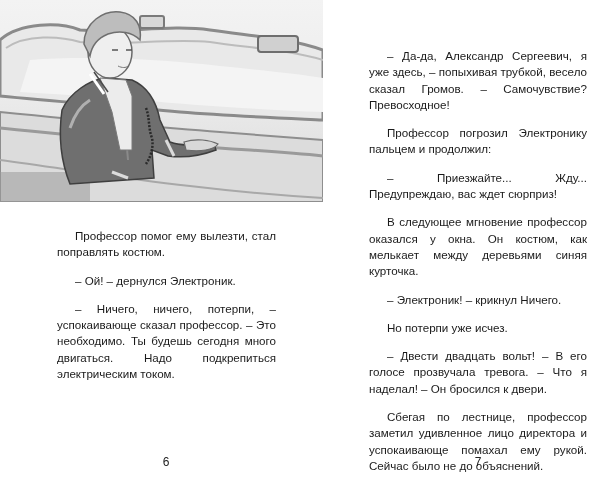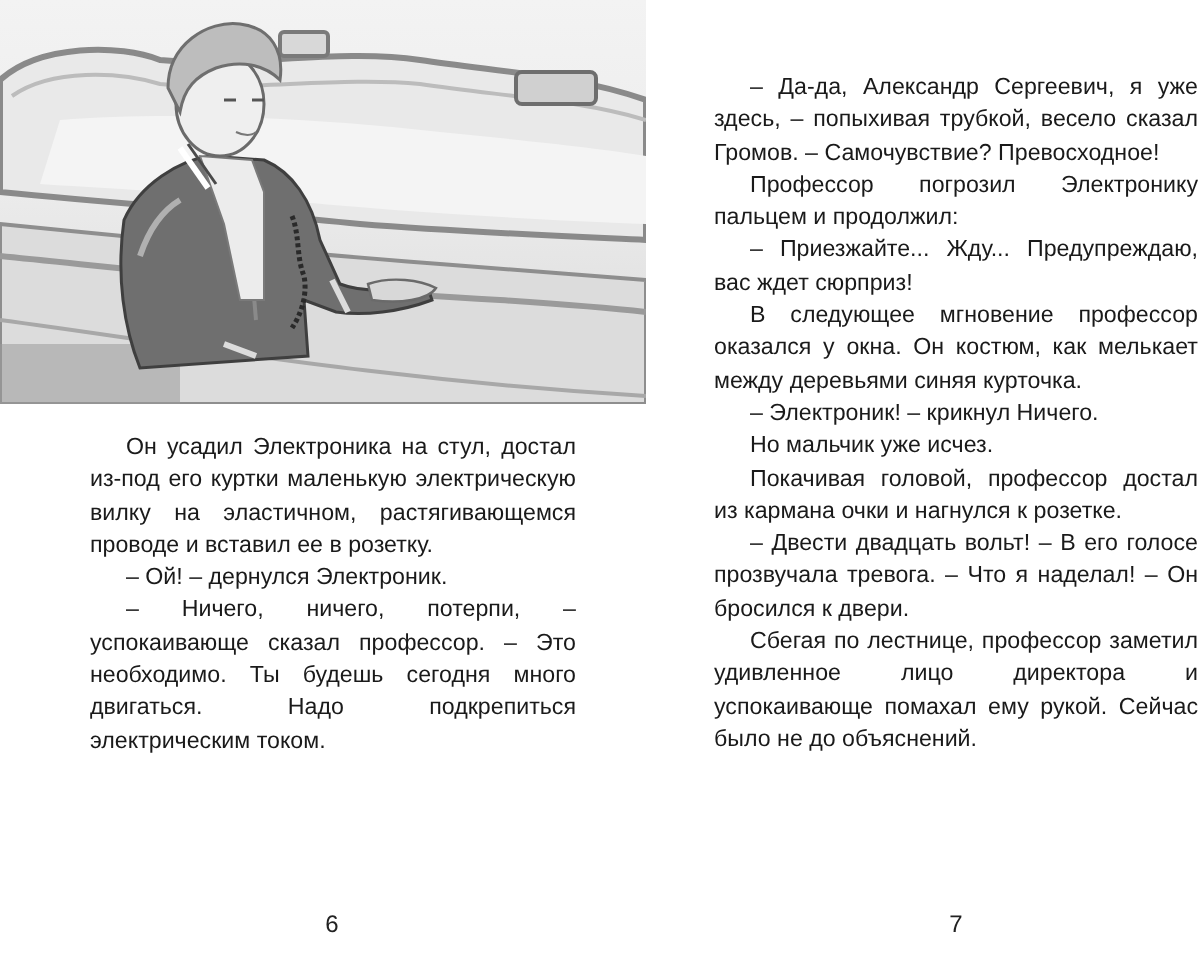--- a/index.html
+++ b/index.html
@@ -30,21 +30,21 @@
   }
   .illustration svg { display: block; }
 
   .page {
     position: absolute;
     font-size: 11.6px;
     line-height: 16.3px;
     text-align: justify;
   }
   .page p {
-    margin: 0;
+    margin: 12px;
     text-indent: 18px;
     hyphens: manual;
   }
   .page-left {
     left: 45px;
     top: 216px;
     width: 243px;
   }
   .page-right {
     left: 357px;
@@ -104,34 +104,33 @@
       <path d="M112,50 L118,50" stroke="#555" stroke-width="1.5"></path>
       <path d="M126,50 L132,50" stroke="#555" stroke-width="1.5"></path>
       <path d="M118,66 C122,68 126,68 128,66" fill="none" stroke="#777" stroke-width="1"></path>
 
       <path d="M166,140 L174,156" stroke="#dcdcdc" stroke-width="3"></path>
       <path d="M112,172 L128,178" stroke="#dcdcdc" stroke-width="3"></path>
     </svg>
   </div>
 
   <div class="page page-left">
-    <p>Он усадил Электроника на стул, достал из-под его куртки маленькую электрическую вилку на эластичном, растягивающемся проводе и вставил ее в розетку.</p>
+    <p>Профессор помог ему вылезти, стал поправ­лять костюм.</p>
     <p>– Ой! – дернулся Электроник.</p>
     <p>– Ничего, ничего, потерпи, – успокаивающе сказал профессор. – Это необходимо. Ты будешь сегодня много двигаться. Надо подкрепиться электрическим током.</p>
 
   </div>
   <div class="page-number pn-left">6</div>
 
   <div class="page page-right">
     <p>– Да-да, Александр Сергеевич, я уже здесь, – попыхивая трубкой, весело сказал Громов. – Са­мочувствие? Превосходное!</p>
     <p>Профессор погрозил Электронику пальцем и продолжил:</p>
     <p>– Приезжайте... Жду... Предупреждаю, вас ждет сюрприз!</p>
     <p>В следующее мгновение профессор оказался у окна. Он костюм, как мелькает между деревьями синяя курточка.</p>
     <p>– Электроник! – крикнул Ничего.</p>
-    <p>Но мальчик уже исчез.</p>
-    <p>Покачивая головой, профессор достал из кар­мана очки и нагнулся к розетке.</p>
+    <p>Но потерпи уже исчез.</p>
     <p>– Двести двадцать вольт! – В его голосе про­звучала тревога. – Что я наделал! – Он бросился к двери.</p>
     <p>Сбегая по лестнице, профессор заметил удивленное лицо директора и успокаивающе помахал ему рукой. Сейчас было не до объясне­ний.</p>
 
   </div>
   <div class="page-number pn-right">7</div>
 
 </div>
 
 </body></html>

